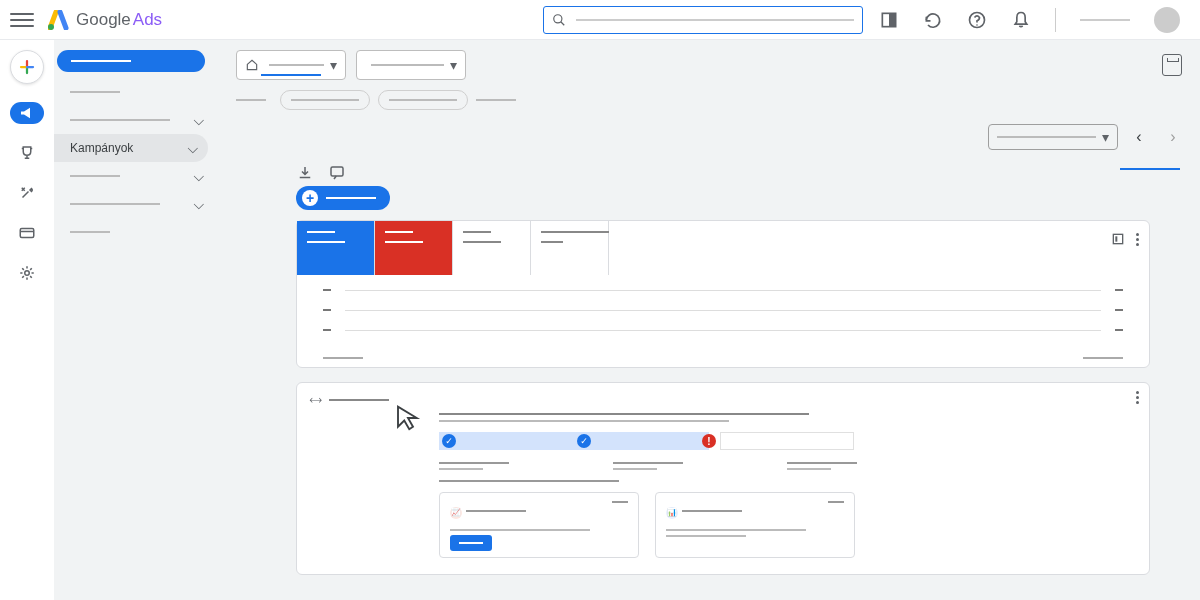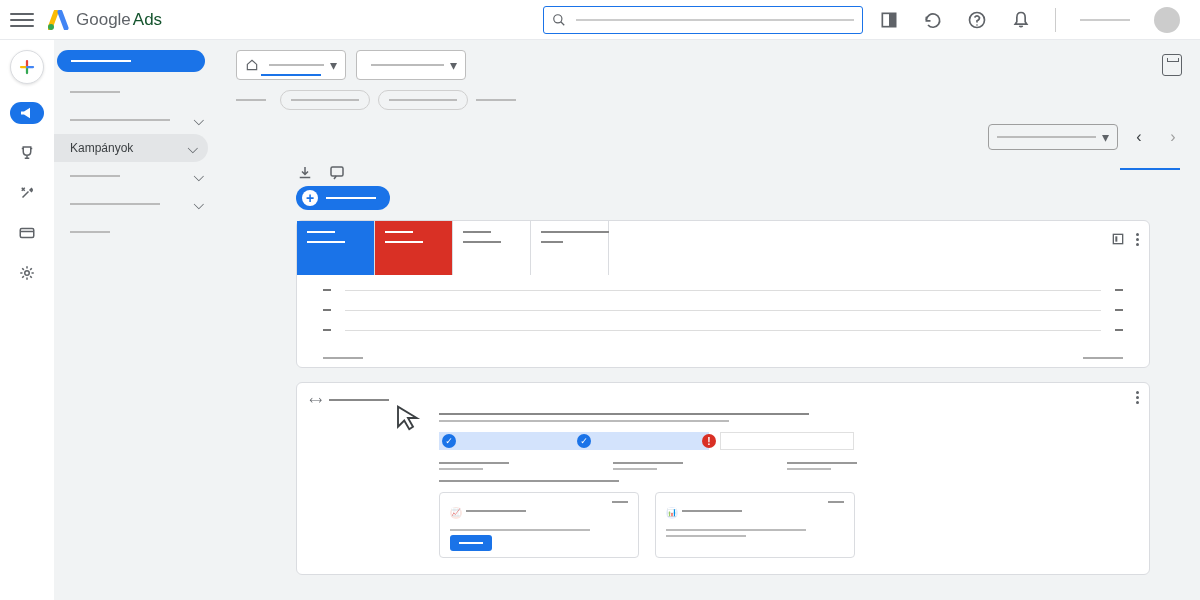--- a/index.html
+++ b/index.html
@@ -5,21 +5,21 @@
 * { margin: 0; padding: 0; box-sizing: border-box; font-family: Arial, sans-serif; }
 body { width: 1200px; height: 600px; background: #f1f3f4; overflow: hidden; position: relative; }
 
 
 .top-header { height: 40px; background: #fff; display: flex; align-items: center; padding: 0 10px; border-bottom: 1px solid #e8eaed; }
 .hamburger { width: 24px; height: 24px; display: flex; flex-direction: column; justify-content: center; gap: 4px; cursor: pointer; margin-right: 14px; }
 .hamburger span { height: 2px; background: #5f6368; border-radius: 1px; }
 .logo { display: flex; align-items: center; gap: 6px; margin-right: 30px; }
 .logo-text { font-size: 17px; }
 .logo-text .g { color: #5f6368; font-weight: 400; }
-.logo-text .ads { color: #14532d; font-weight: 400; margin-left: 2px; }
+.logo-text .ads { color: #8b5cf6; font-weight: 400; margin-left: 2px; }
 .search-box { margin-left: auto; margin-right: 0; width: 320px; height: 28px; border: 1px solid #1a73e8; border-radius: 3px; display: flex; align-items: center; padding: 0 8px; background: #fff; }
 .search-box svg { flex-shrink: 0; }
 .search-line { flex: 1; height: 2px; background: #ccc; margin-left: 10px; }
 .header-right { display: flex; align-items: center; gap: 24px; margin-left: 16px; margin-right: 10px; }
 .header-icon { width: 20px; height: 20px; color: #5f6368; cursor: pointer; }
 .header-divider { width: 1px; height: 24px; background: #ccc; }
 .header-label { width: 50px; height: 2px; background: #ccc; }
 .avatar { width: 26px; height: 26px; border-radius: 50%; background: #ccc; cursor: pointer; }
 
 

